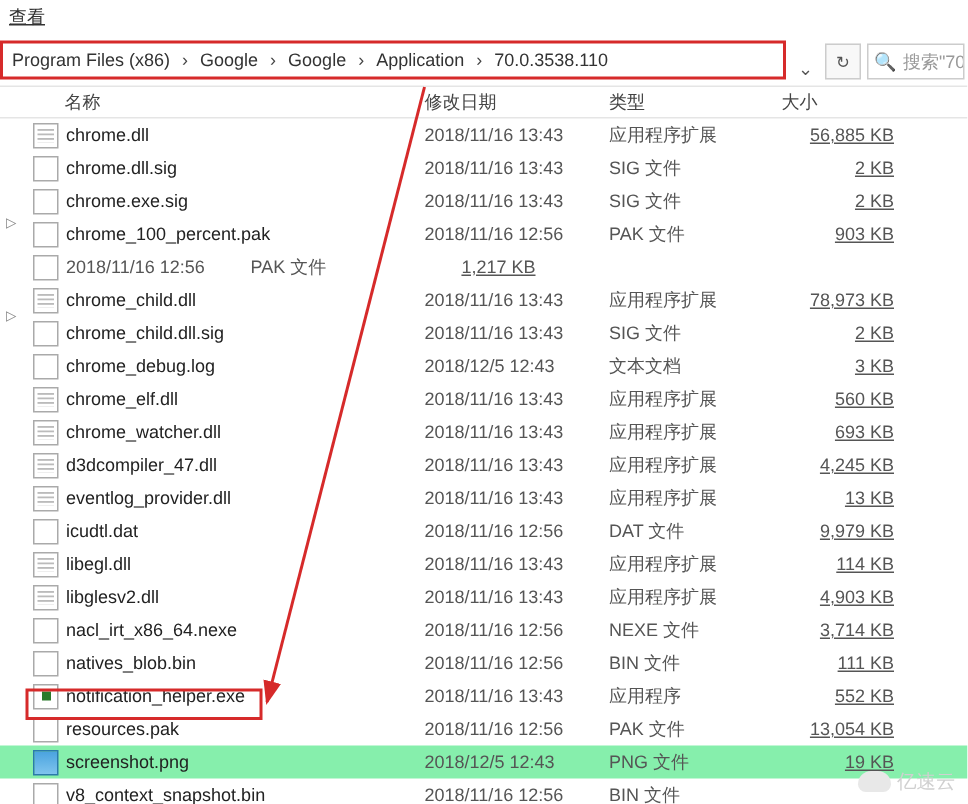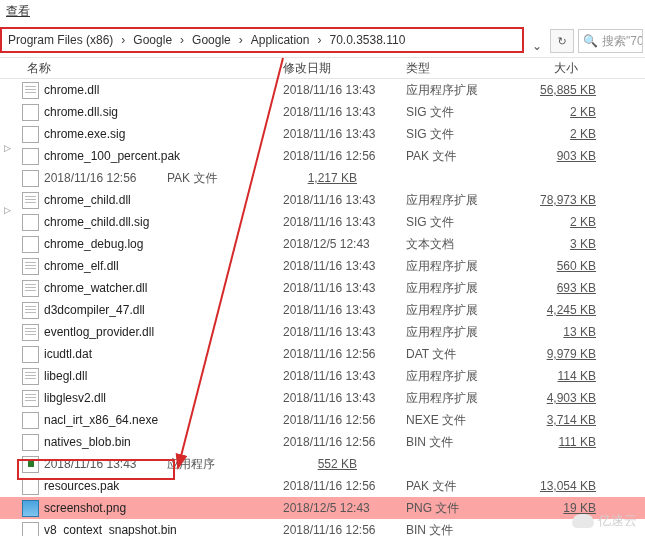--- a/index.html
+++ b/index.html
@@ -79,34 +79,34 @@
   }
   .columns {
     display: flex;
     border-top: 1px solid #e5e5e5;
     border-bottom: 1px solid #e5e5e5;
     font-size: 12px;
     color: #444;
     height: 22px;
     align-items: center;
   }
-  .col-name { width: 283px; padding-left: 27px; }
+  .col-name { width: 283px; padding-left: 43px; }
   .col-date { width: 123px; }
   .col-type { width: 115px; }
-  .col-size { width: 90px; text-align: left; margin-left: 33px; }
+  .col-size { width: 90px; text-align: left; }
   .list {
     position: relative;
   }
   .row {
     display: flex;
     align-items: center;
     height: 22px;
     font-size: 12px;
   }
-  .row.selected { background: #fca5a5; }
+  .row.selected { background: #86efac; }
   .icon {
     width: 17px;
     height: 17px;
     margin: 0 5px 0 22px;
     display: flex;
     align-items: center;
     justify-content: center;
   }
   .icon-dll {
     background: #fff;
@@ -344,20 +344,21 @@
     </div>
     <div class="row">
       <span class="icon icon-file"></span>
       <span class="fname">natives_blob.bin</span>
       <span class="fdate">2018/11/16 12:56</span>
       <span class="ftype">BIN 文件</span>
       <span class="fsize">111 KB</span>
     </div>
     <div class="row">
       <span class="icon icon-exe"></span>
+      <span class="fname">notification_helper.exe</span>
       <span class="fdate">2018/11/16 13:43</span>
       <span class="ftype">应用程序</span>
       <span class="fsize">552 KB</span>
     </div>
     <div class="row">
       <span class="icon icon-file"></span>
       <span class="fname">resources.pak</span>
       <span class="fdate">2018/11/16 12:56</span>
       <span class="ftype">PAK 文件</span>
       <span class="fsize">13,054 KB</span>

